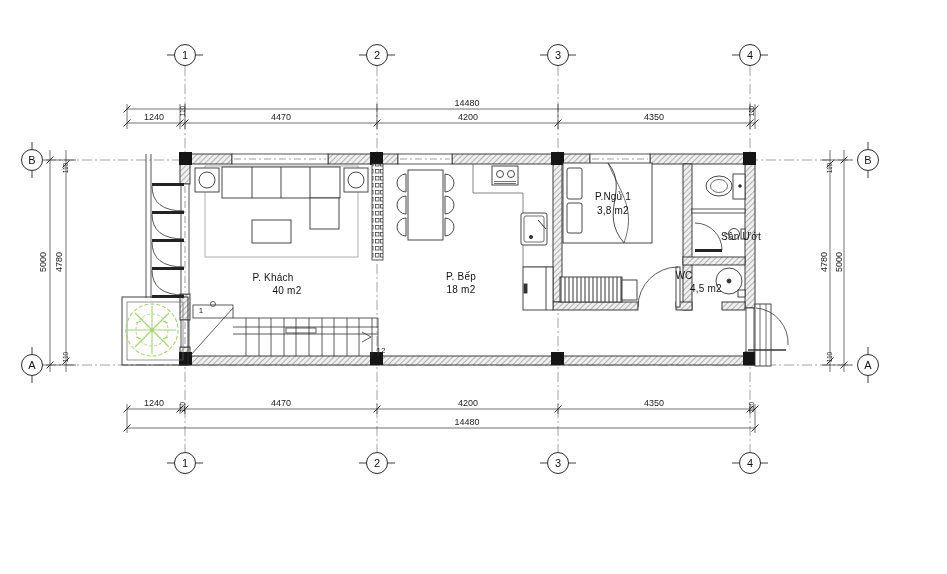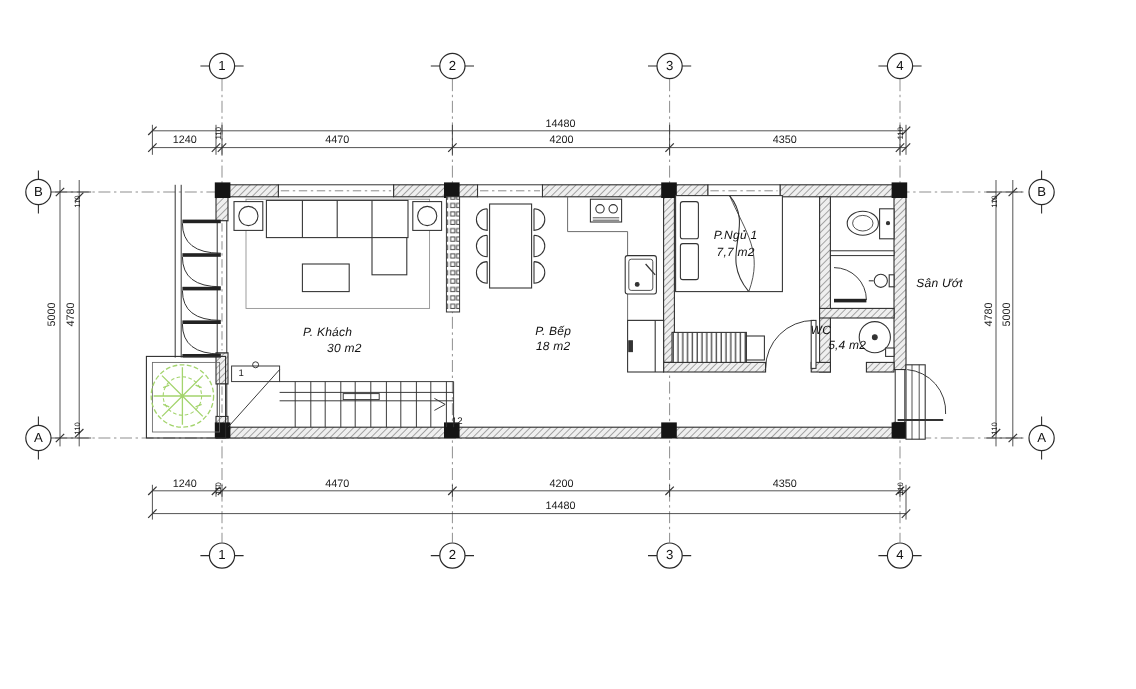--- a/index.html
+++ b/index.html
@@ -3,21 +3,21 @@
 <meta charset="utf-8">
 <style>
   html,body{margin:0;padding:0;background:#fff;}
   .canvas{position:relative;width:947px;height:574px;background:#ffffff;overflow:hidden;
           font-family:"Liberation Sans", sans-serif;color:#222;}
   .canvas svg{position:absolute;left:0;top:0;}
   .lbl{position:absolute;transform:translate(-50%,-50%);white-space:nowrap;line-height:1;}
   .dim{font-size:9px;color:#1c1c1c;}
   .tiny{font-size:6.5px;}
   .rot{transform:translate(-50%,-50%) rotate(-90deg);}
-  .room{font-size:10px;color:#111;letter-spacing:.2px;font-style:italic;}
+  .room{font-size:10px;color:#111;letter-spacing:.2px;}
   .small{font-size:8px;}
   .bubble{position:absolute;width:22px;height:22px;border:1.3px solid #2b2b2b;border-radius:50%;
           background:#fff;display:flex;align-items:center;justify-content:center;
           font-size:11px;color:#111;transform:translate(-50%,-50%);box-sizing:border-box;}
 </style>
 </head>
 <body>
 
 <div class="canvas">
 
@@ -354,25 +354,25 @@
 <div class="lbl dim rot" style="left:43px;top:262px">5000</div>
 <div class="lbl dim rot" style="left:59px;top:262px">4780</div>
 <div class="lbl dim tiny rot" style="left:66px;top:168px">110</div>
 <div class="lbl dim tiny rot" style="left:66px;top:357px">110</div>
 <div class="lbl dim rot" style="left:824px;top:262px">4780</div>
 <div class="lbl dim rot" style="left:839px;top:262px">5000</div>
 <div class="lbl dim tiny rot" style="left:830px;top:168px">110</div>
 <div class="lbl dim tiny rot" style="left:830px;top:357px">110</div>
 
 <div class="lbl room" style="left:273px;top:278px">P. Khách</div>
-<div class="lbl room" style="left:287px;top:291px">30 m2</div>
+<div class="lbl room" style="left:287px;top:291px">40 m2</div>
 <div class="lbl room" style="left:461px;top:277px">P. Bếp</div>
 <div class="lbl room" style="left:461px;top:290px">18 m2</div>
 <div class="lbl room" style="left:613px;top:197px">P.Ngủ 1</div>
-<div class="lbl room" style="left:613px;top:211px">7,7 m2</div>
+<div class="lbl room" style="left:613px;top:211px">3,8 m2</div>
 <div class="lbl room" style="left:684px;top:276px">WC</div>
-<div class="lbl room" style="left:706px;top:289px">5,4 m2</div>
-<div class="lbl room" style="left:783px;top:237px">Sân Ướt</div>
+<div class="lbl room" style="left:706px;top:289px">4,5 m2</div>
+<div class="lbl room" style="left:741px;top:237px">Sân Ướt</div>
 
 <div class="lbl small" style="left:201px;top:311px">1</div>
 <div class="lbl small" style="left:381px;top:351px">12</div>
 
 </div>
 
 </body></html>

